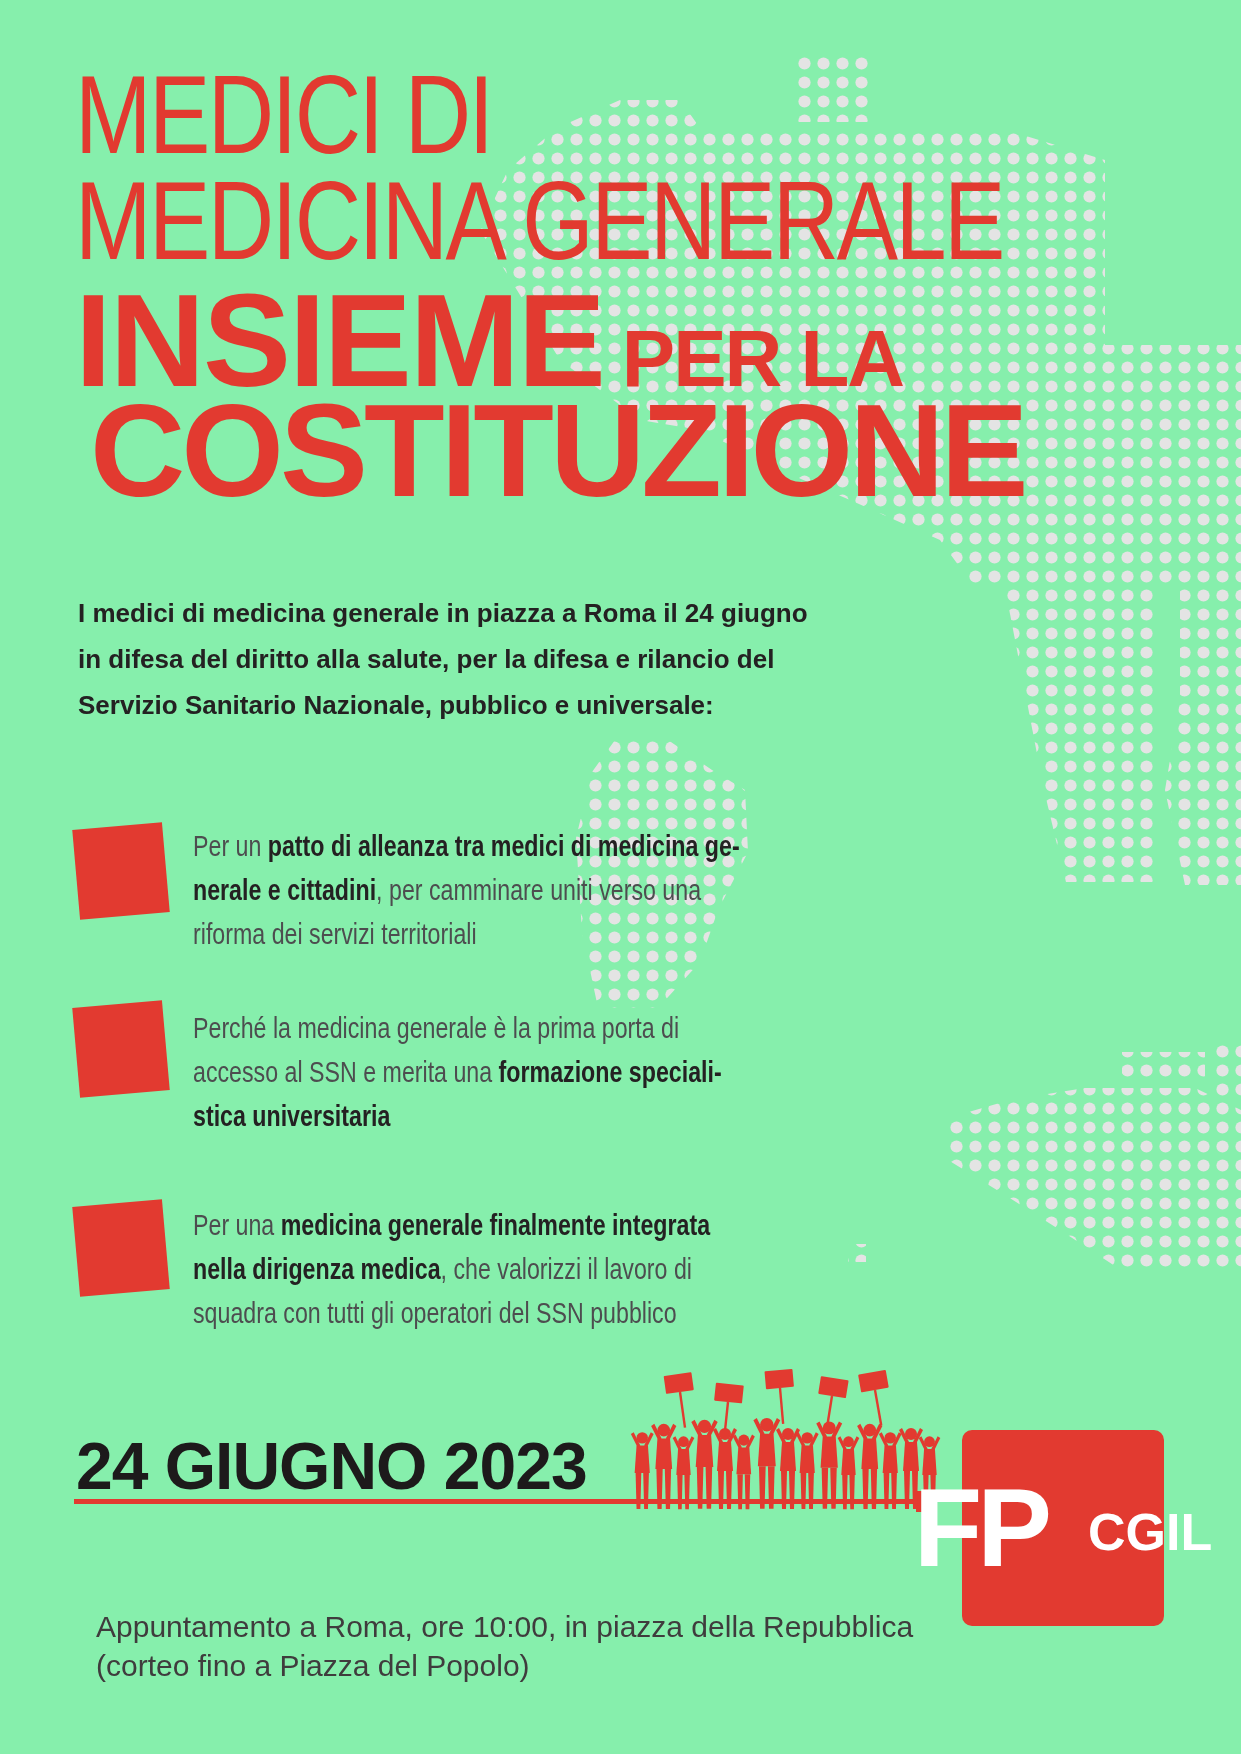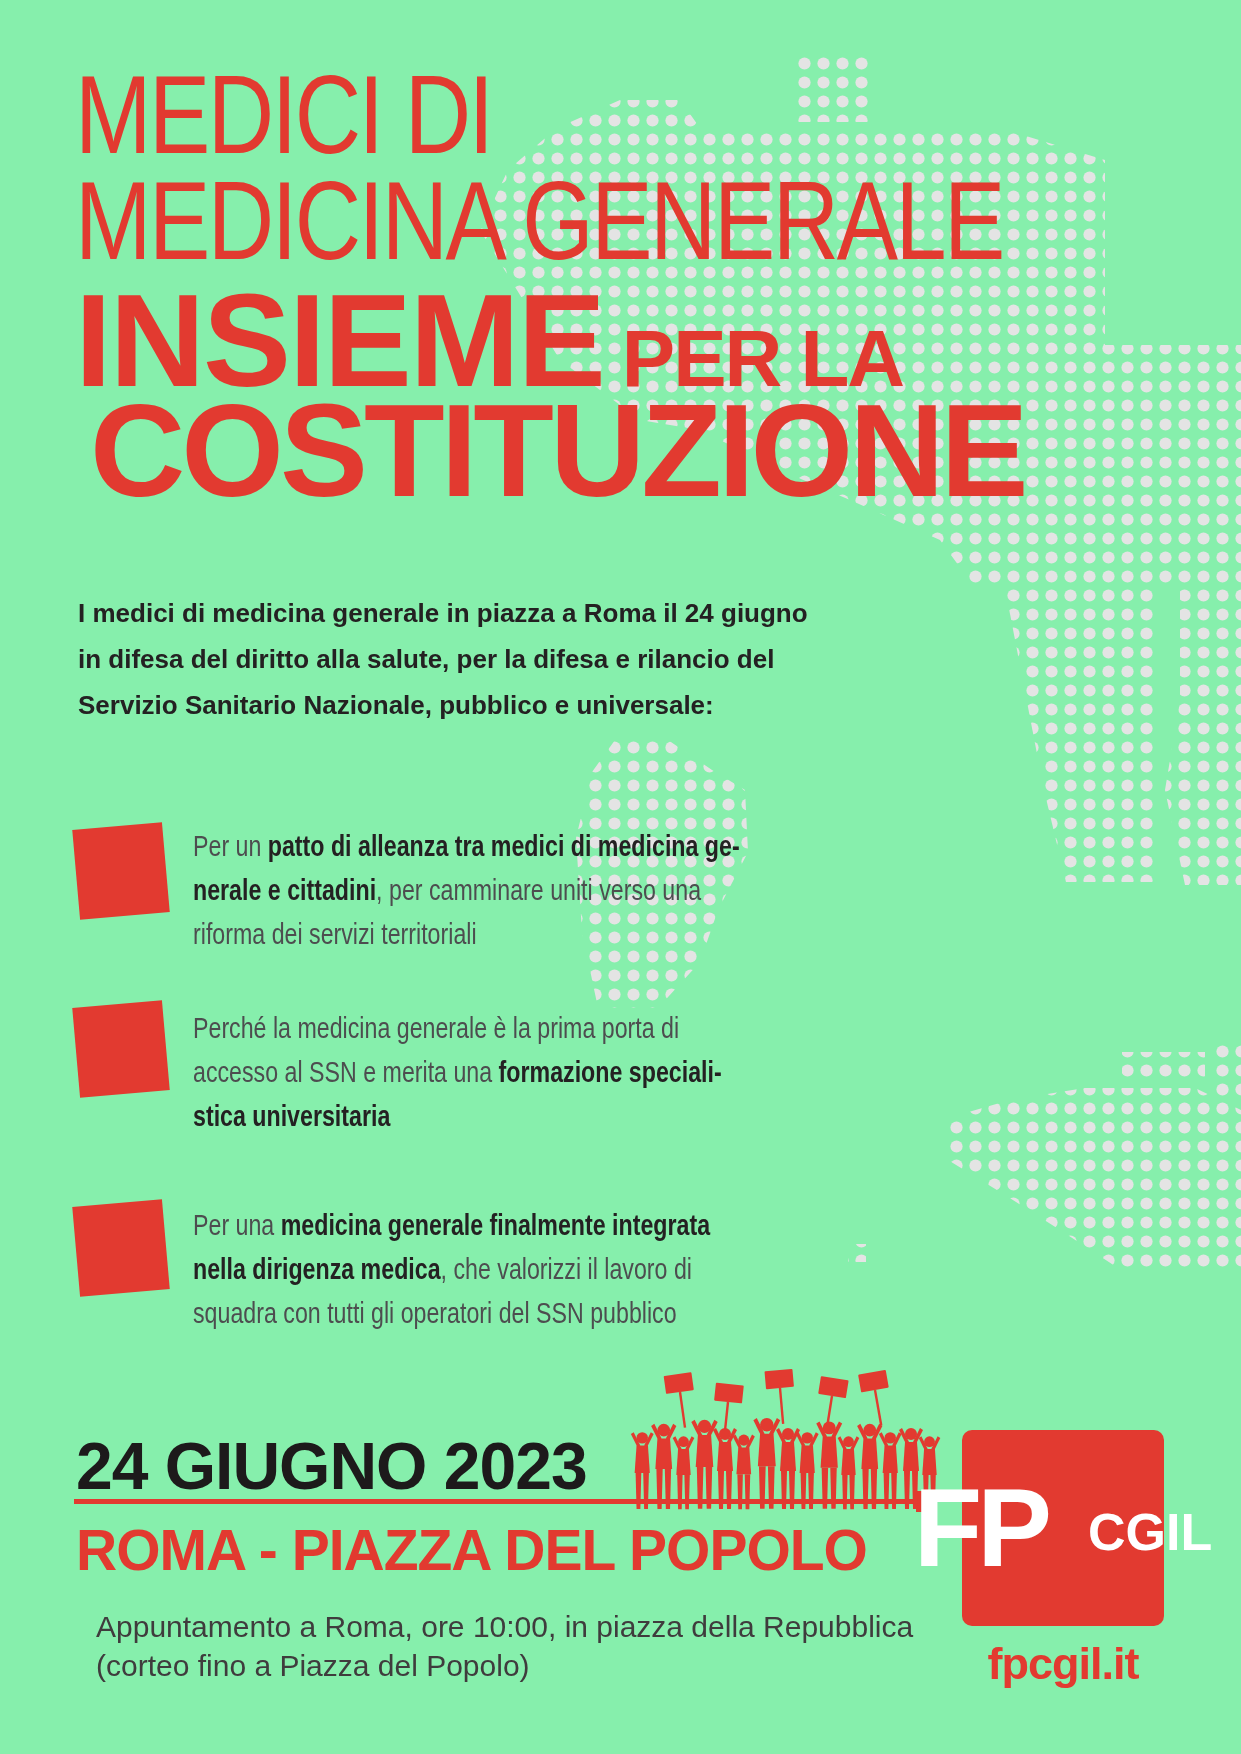--- a/index.html
+++ b/index.html
@@ -132,22 +132,20 @@
       <use href="#pers" transform="translate(165,63.2) scale(0.95)"></use>
       <use href="#pers" transform="translate(185,52.3) scale(1.08)"></use>
       <use href="#pers" transform="translate(207,67.4) scale(0.9)"></use>
       <use href="#pers" transform="translate(226,54.8) scale(1.05)"></use>
       <use href="#pers" transform="translate(248,63.2) scale(0.95)"></use>
       <use href="#pers" transform="translate(268,59) scale(1.0)"></use>
       <use href="#pers" transform="translate(288,67.4) scale(0.9)"></use>
     </g>
   </svg>
 
-  <div class="layer event-loc">ROMA - PIAZZA DEL POPOLO</div>
   <div class="layer details">Appuntamento a Roma, ore 10:00, in piazza della Repubblica<br>(corteo fino a Piazza del Popolo)</div>
 
   <div class="layer logo">
     <div class="fp">FP</div>
     <div class="cgil">CGIL</div>
   </div>
-  <div class="layer web">fpcgil.it</div>
 
 </div>
 
 </body></html>

